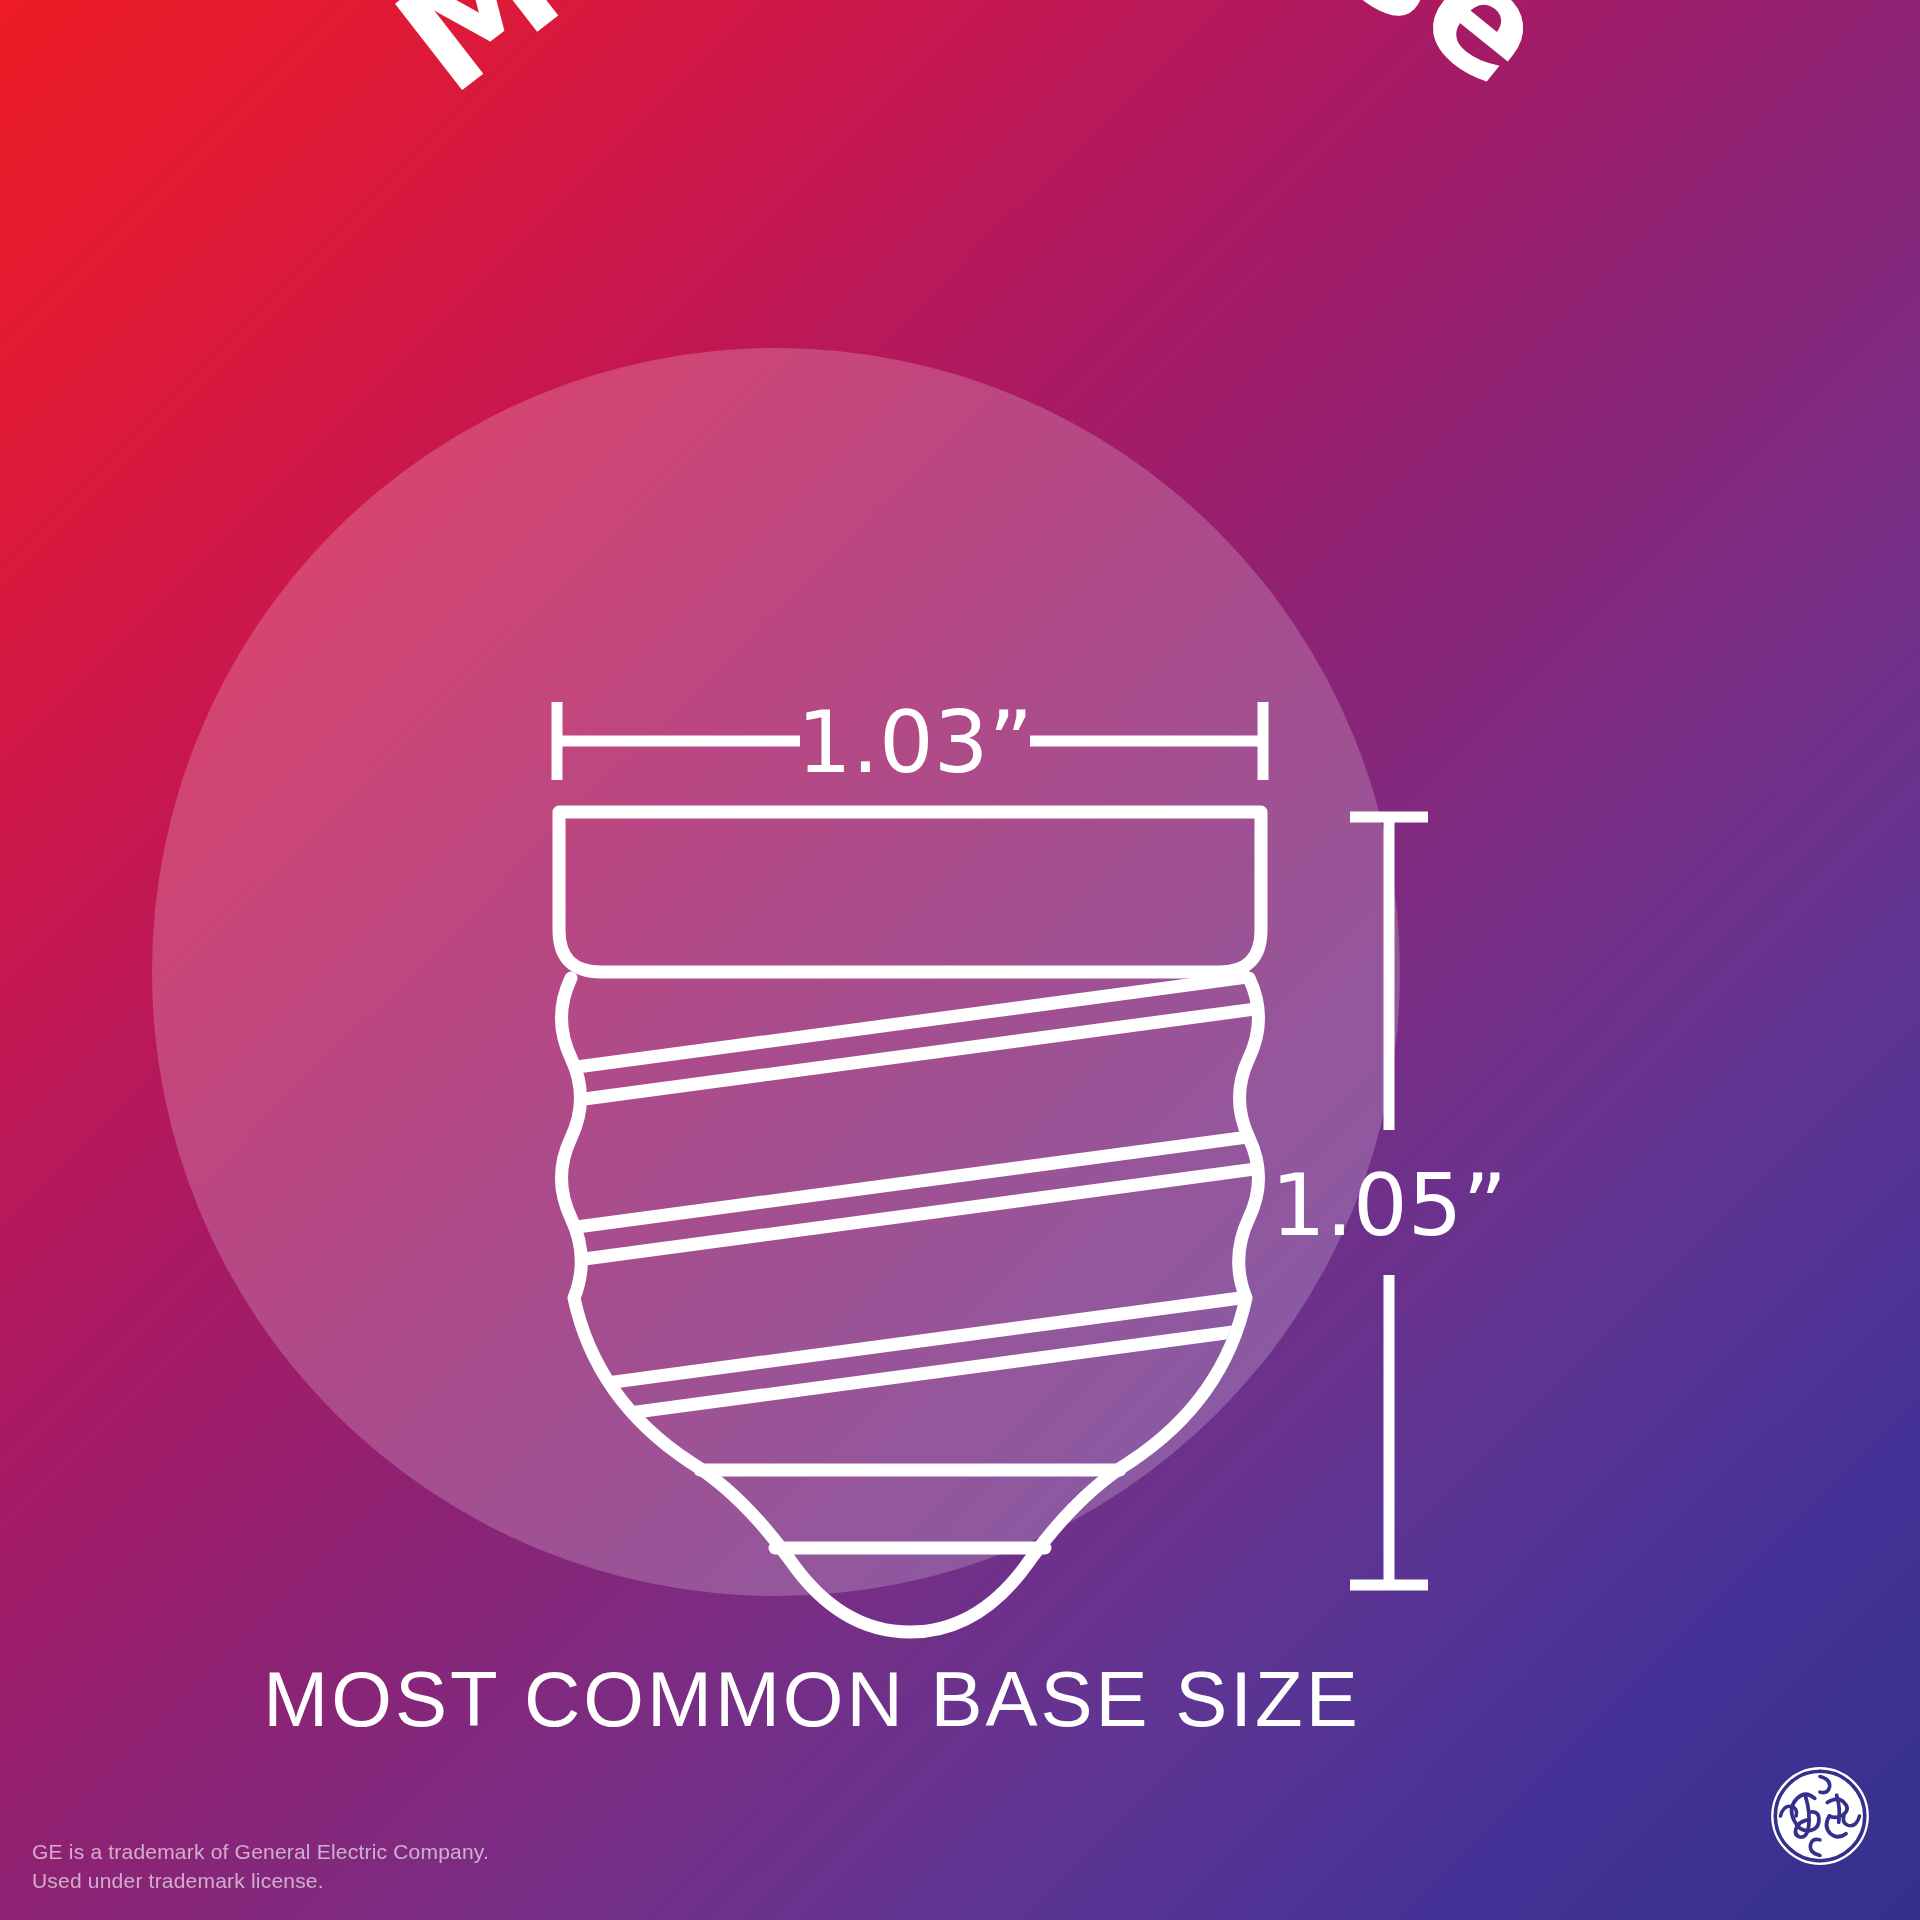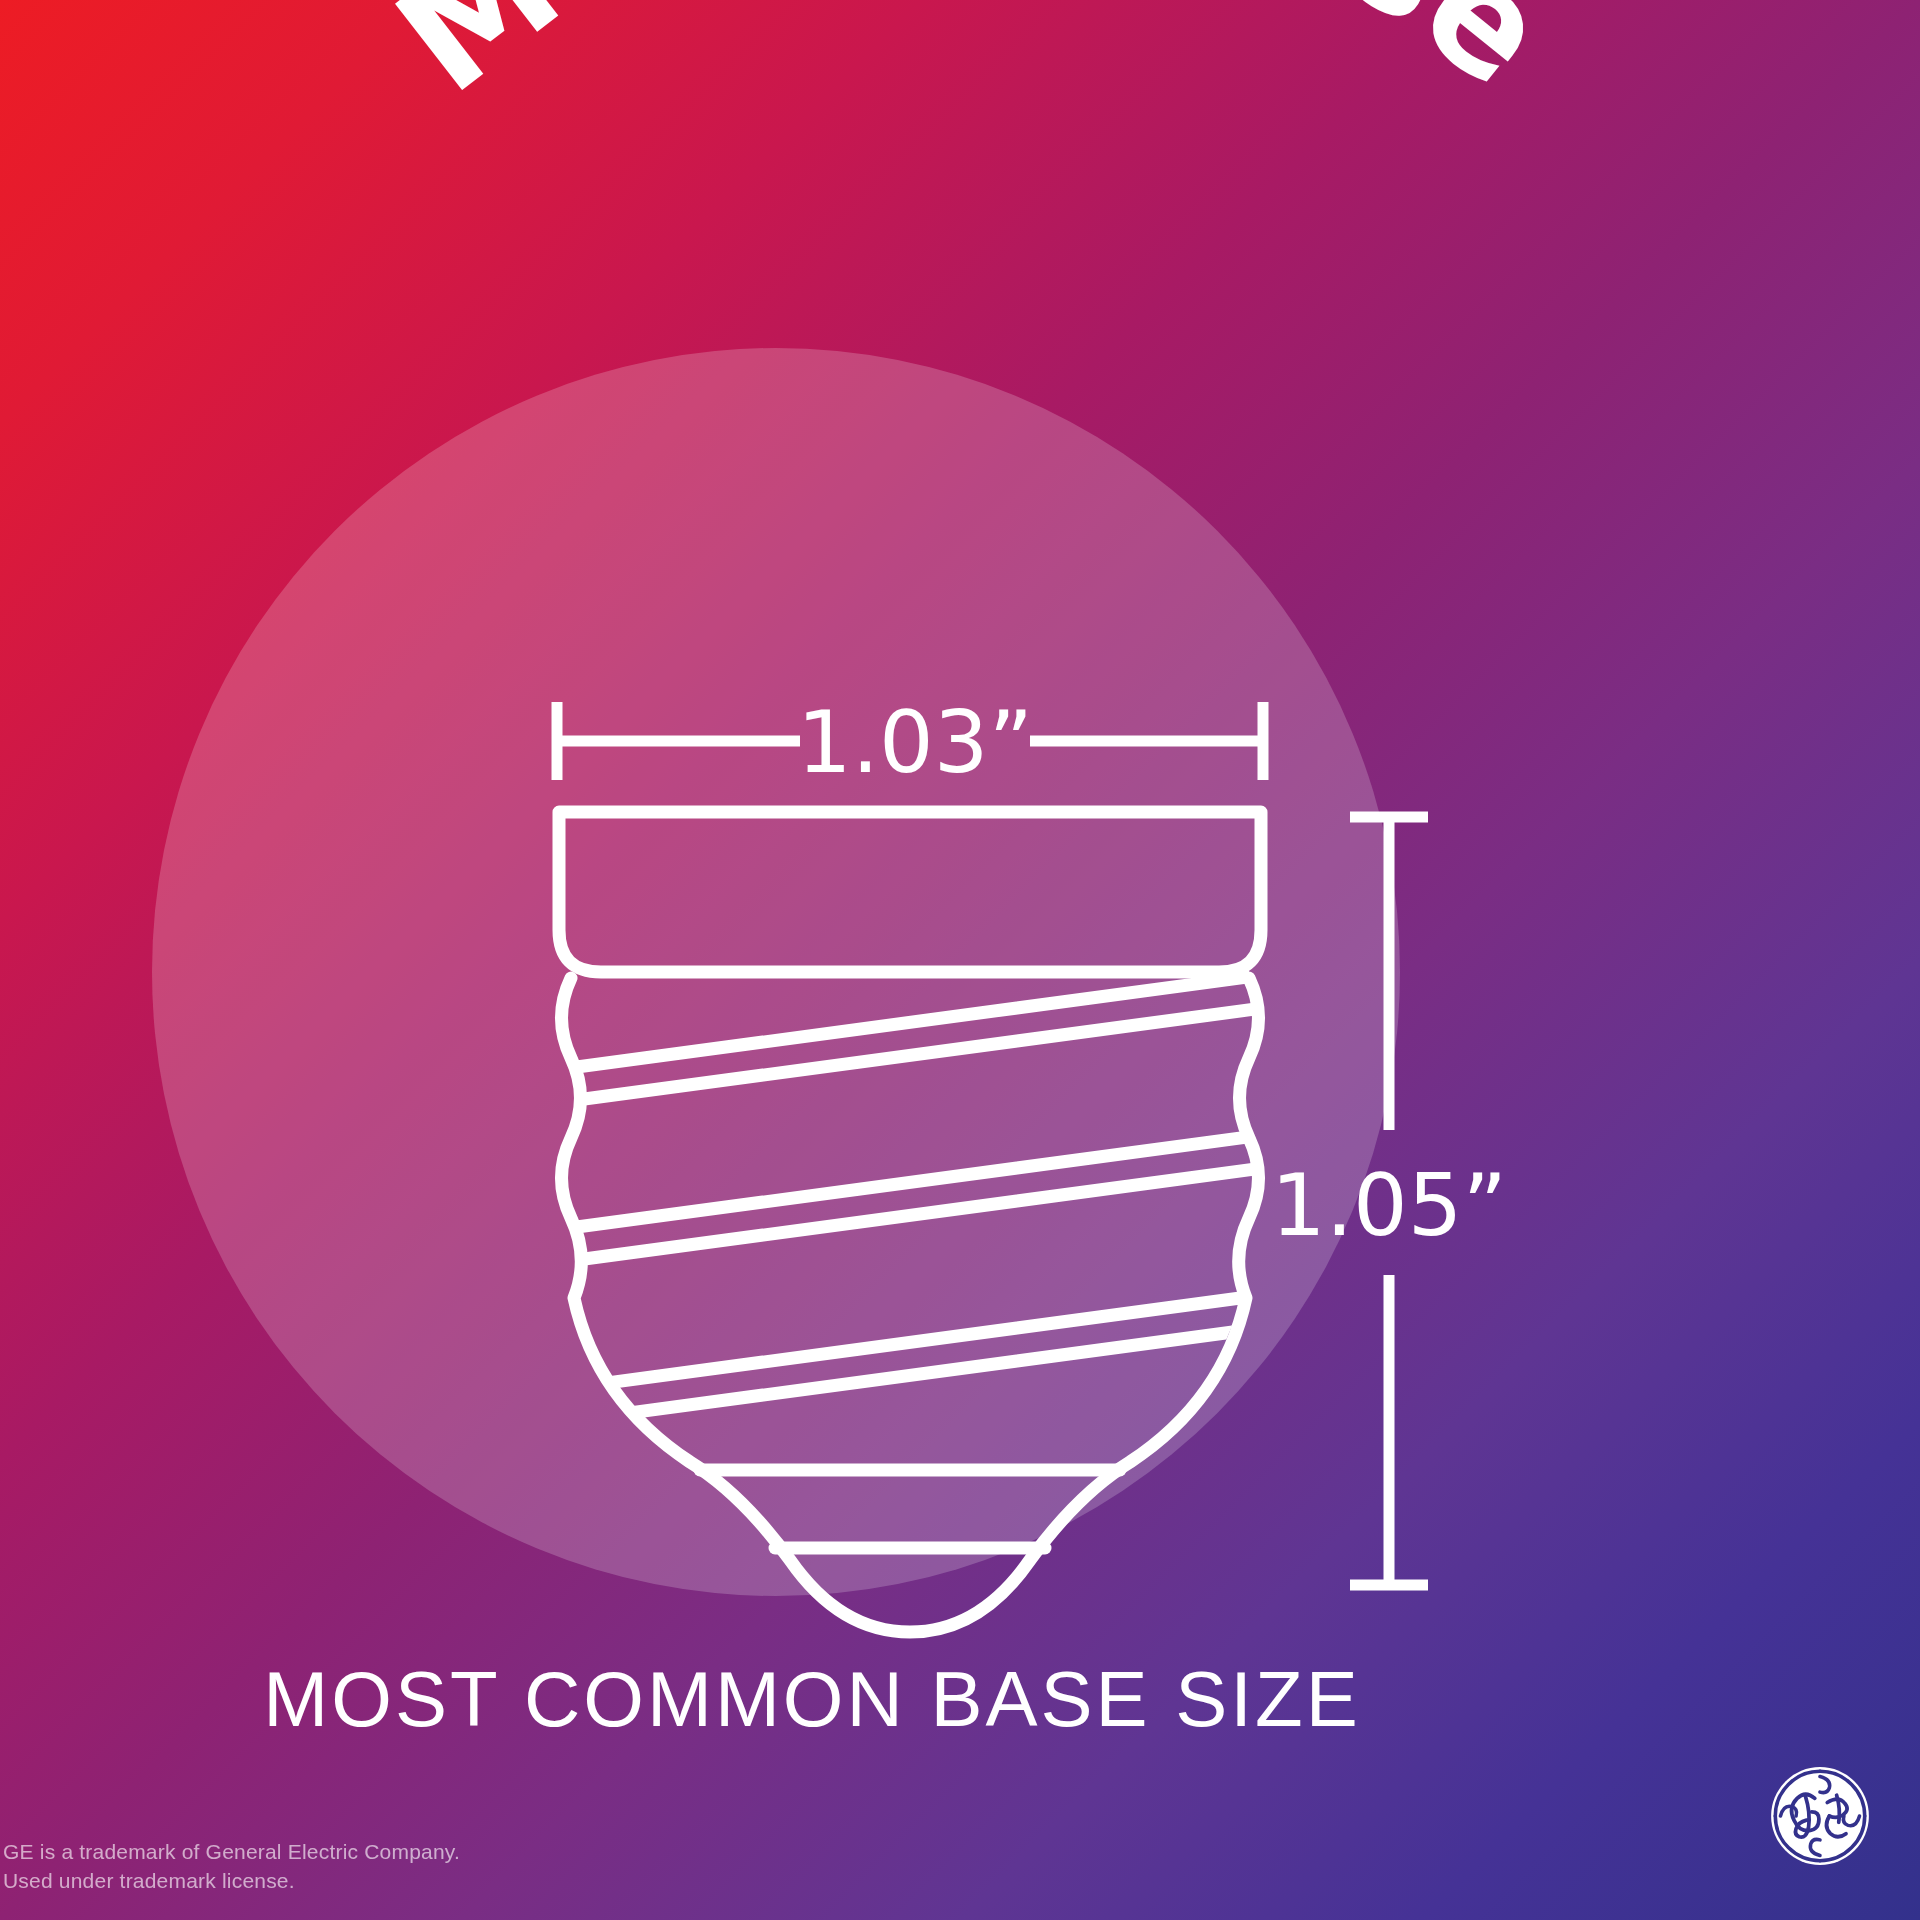--- a/index.html
+++ b/index.html
@@ -85,21 +85,21 @@
     position: absolute;
     right: 48px;
     bottom: 52px;
     width: 104px;
     height: 104px;
   }
 
   
   #legal {
     position: absolute;
-    left: 3px;
+    left: 32px;
     bottom: 24px;
     color: rgba(255,255,255,0.62);
     font-family: "Liberation Sans", sans-serif;
     font-size: 21px;
     line-height: 1.38;
     letter-spacing: 0.2px;
     white-space: pre-line;
   }
 </style>
 </head>

